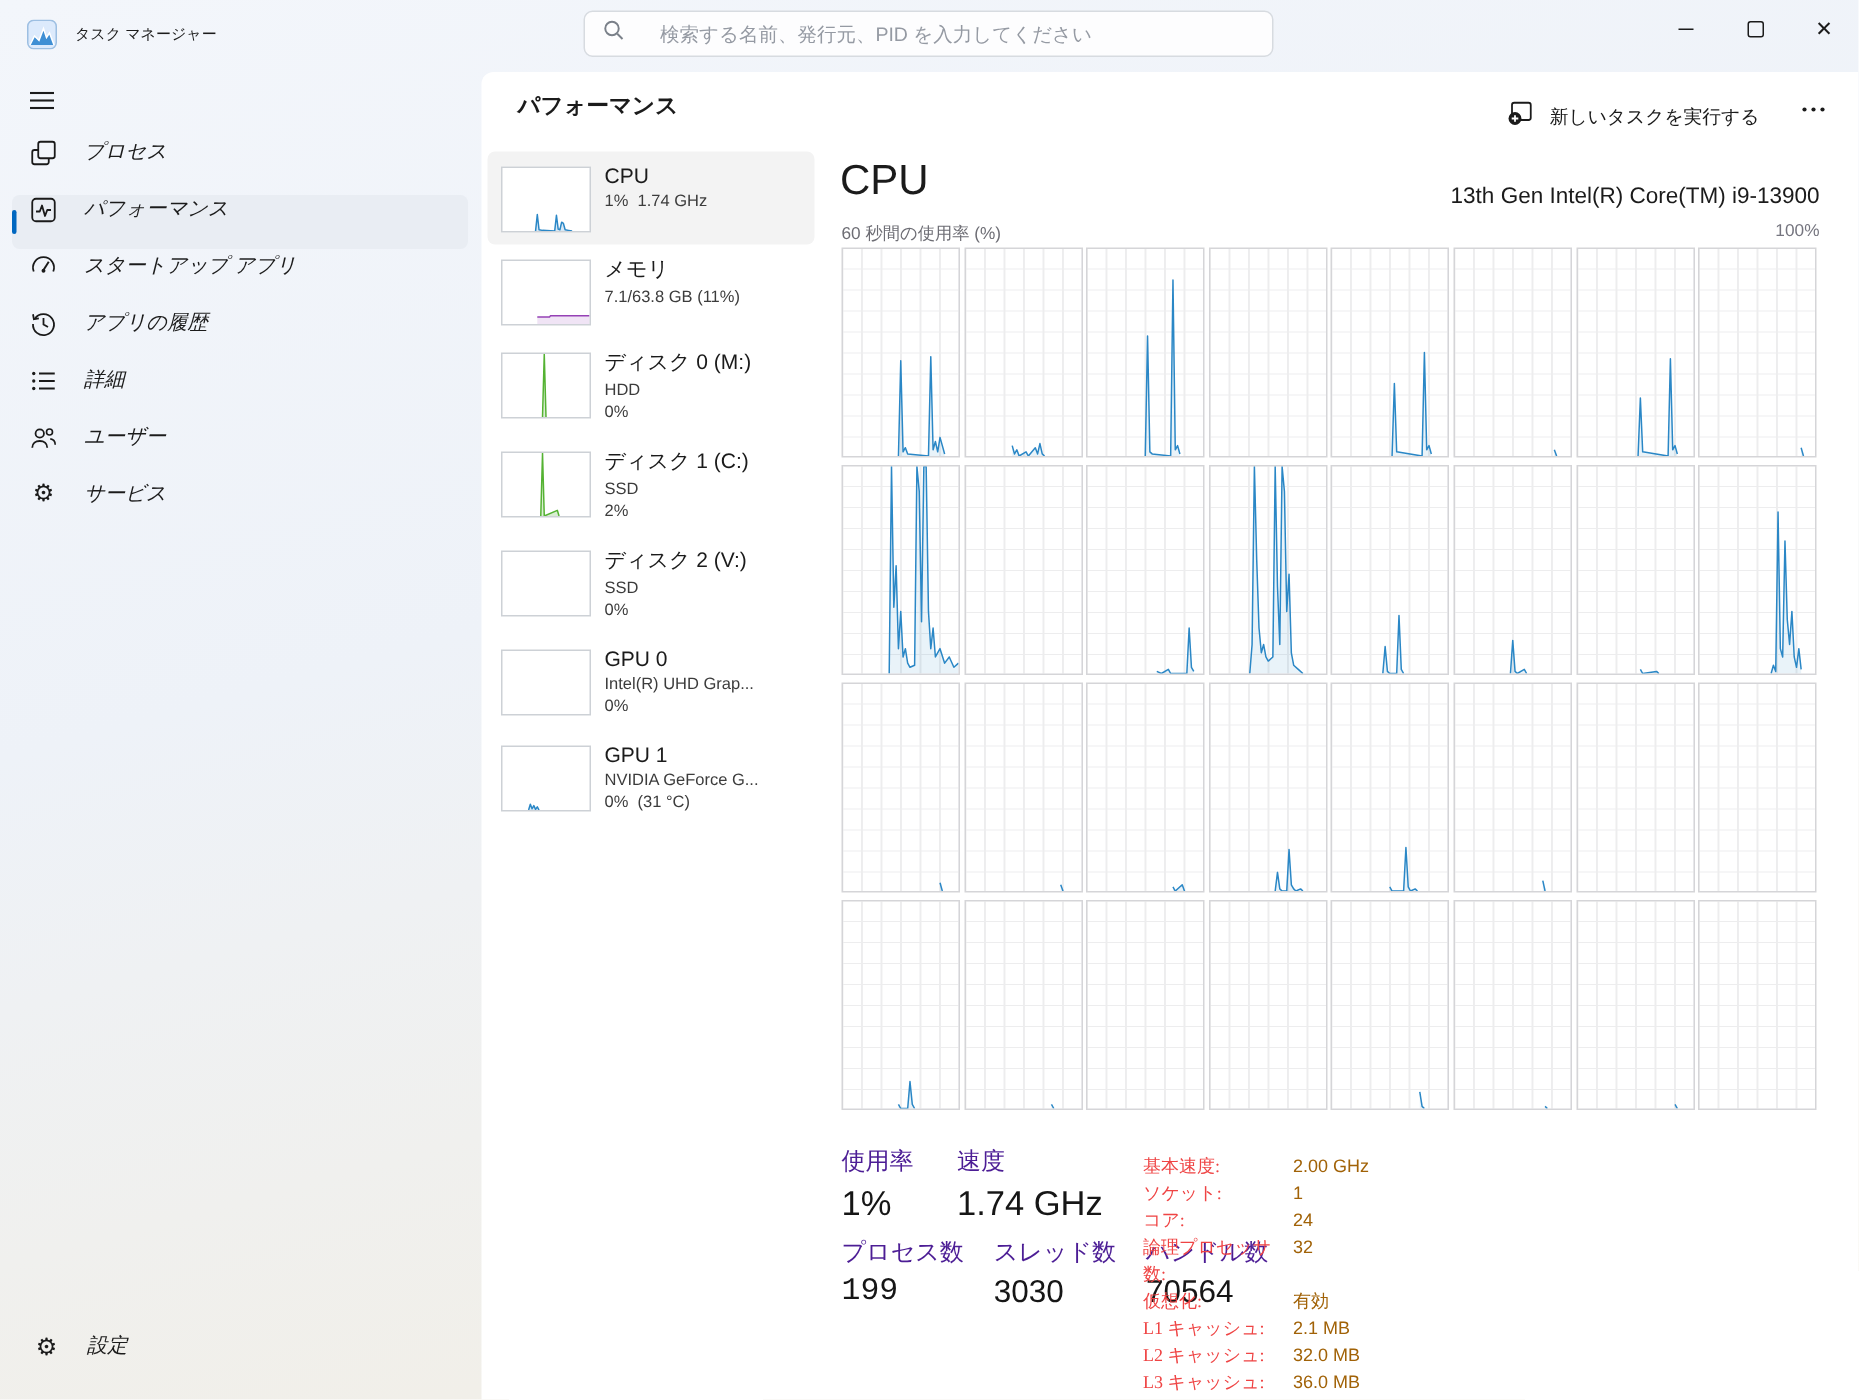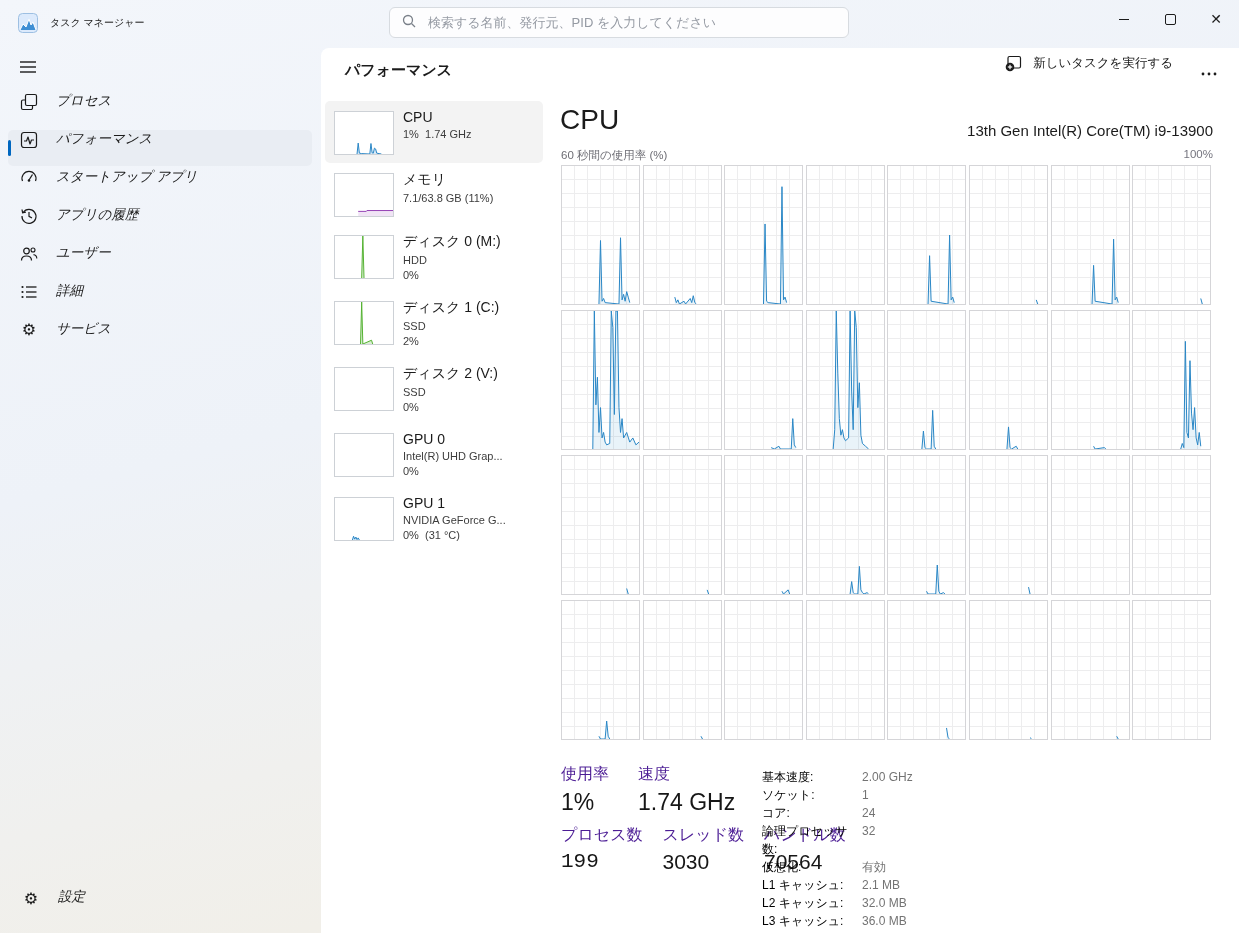--- a/index.html
+++ b/index.html
@@ -7,21 +7,21 @@
     width:1239px;height:933px;position:relative;overflow:hidden;
     font-family:"Liberation Sans","DejaVu Sans",sans-serif;color:#1b1b1b;
     background:linear-gradient(165deg,#f3f6fb 0%,#eef2f8 40%,#f1efe9 80%,#f6f1e8 100%);
     -webkit-font-smoothing:antialiased;
   }
   
   .titlebar{position:absolute;top:0;left:0;right:0;height:48px;}
   .app-icon{position:absolute;left:18px;top:13px;width:20px;height:20px;border-radius:4px;}
   .app-title{position:absolute;left:50px;top:16px;font-size:10px;}
   .search-box{position:absolute;left:389px;top:7px;width:460px;height:31px;box-sizing:border-box;
-    background:#fdfdfe;border:1px solid #d7dbe0;border-radius:6px;display:flex;align-items:center;padding:0 12px;}
+    background:#fdfdfe;border:1px solid #d7dbe0;border-radius:6px;display:flex;align-items:center;padding:0 12px;gap:12px;}
   .search-box svg{flex-shrink:0;margin-right:10px;}
   .search-box input{border:none;outline:none;background:transparent;flex:1;font-size:13px;
     font-family:"Liberation Sans","DejaVu Sans",sans-serif;color:#1b1b1b;}
   .search-box input::placeholder{color:#959aa3;}
   .win-controls{position:absolute;right:0;top:0;display:flex;}
   .win-btn{width:46px;height:38px;display:flex;align-items:center;justify-content:center;}
   .glyph-min{width:10px;border-top:1px solid #1b1b1b;display:block;}
   .glyph-max{width:9px;height:9px;border:1px solid #1b1b1b;border-radius:2px;display:block;}
   .glyph-close{font-size:14px;line-height:1;color:#1b1b1b;}
   
@@ -31,21 +31,21 @@
   .nav-item{height:36px;margin:2px 2px;border-radius:5px;display:flex;align-items:flex-start;
     padding-left:11px;position:relative;cursor:default;font-style:italic;}
   .nav-item.selected{background:#e9edf3;}
   .nav-accent{position:absolute;left:0;top:10px;width:3px;height:16px;border-radius:2px;background:#0067c0;}
   .nav-icon{width:20px;height:20px;margin-right:17px;display:flex;align-items:center;justify-content:center;color:#1a1a1a;font-size:16px;}
   .nav-label{font-size:13.5px;}
   .settings-item{position:absolute;left:8px;bottom:7px;width:304px;}
   
   .main{position:absolute;left:321px;top:48px;right:0;bottom:0;background:#ffffff;border-top-left-radius:8px;}
   .main-title{position:absolute;left:24px;top:13px;font-size:15px;font-weight:700;}
-  .run-task-btn{position:absolute;right:54px;top:7px;height:32px;display:flex;align-items:flex-start;gap:11px;
+  .run-task-btn{position:absolute;right:54px;top:7px;height:32px;display:flex;align-items:flex-end;gap:11px;
     padding:0 12px;border-radius:5px;font-size:12.5px;}
   .more-btn{position:absolute;right:12px;top:7px;width:36px;height:32px;display:flex;align-items:center;justify-content:center;border-radius:5px;}
   
   .perf-list{position:absolute;left:4px;top:53px;width:218px;}
   .perf-card{display:flex;gap:9px;padding:8px 9px;border-radius:5px;align-items:flex-start;}
   .perf-card.selected{background:#f3f3f3;}
   .mini-chart{width:58px;height:42px;border:1px solid #cdd1d6;background:#fff;flex-shrink:0;margin-top:2px;}
   .perf-title{font-size:14px;margin:0 0 2px 0;}
   .perf-sub{font-size:11px;color:#3c3c3c;line-height:15px;white-space:pre;}
   
@@ -62,22 +62,22 @@
   .stats-left{position:absolute;left:240px;top:716px;}
   .stat-row{display:flex;gap:20px;margin-bottom:9px;}
   .stat .label{font-size:16px;color:#4c1d95;margin-bottom:4px;}
   .stat .value{font-size:23px;color:#161616;}
   .stat.med .value{font-size:21px;}
   .stat.w1{min-width:57px;}
   .stat.w2{min-width:72px;font-family:Liberation Mono, monospace;}
   .stat.w3{min-width:64px;}
   .stats-right{position:absolute;left:441px;top:720px;}
   .kv{display:flex;line-height:18px;font-size:12px;}
-  .kv .k{width:100px;color:#000000;}
-  .kv .v{color:#737373;}
+  .kv .k{width:100px;color:#ef4444;font-family:Liberation Serif, serif;}
+  .kv .v{color:#a16207;}
 </style>
 </head>
 <body>
 
 <div class="titlebar">
   <span class="app-icon">
     <svg width="20" height="20" viewBox="0 0 20 20">
       <rect x="0.5" y="0.5" width="19" height="19" rx="4" fill="#dceafc" stroke="#9dbfe2"></rect>
       <polygon points="2,17 5,11 8,14 11,6 13,12 15,9 18,17" fill="#3f8fd4"></polygon>
       <polyline points="2,17 5,11 8,14 11,6 13,12 15,9 18,17" fill="none" stroke="#ffffff" stroke-width="1"></polyline>
@@ -153,40 +153,40 @@
           <path d="M3.2 5.5A7 7 0 1 1 2 9" fill="none" stroke="currentColor" stroke-width="1.2"></path>
           <polyline points="2,2.5 2.6,5.8 5.9,5.2" fill="none" stroke="currentColor" stroke-width="1.2"></polyline>
           <polyline points="9,5 9,9.3 12,11" fill="none" stroke="currentColor" stroke-width="1.2"></polyline>
         </svg>
       </span>
       <span class="nav-label">アプリの履歴</span>
     </div>
     <div class="nav-item">
       <span class="nav-icon">
         <svg width="18" height="18" viewBox="0 0 18 18">
-          <circle cx="6.5" cy="6" r="2.8" fill="none" stroke="currentColor" stroke-width="1.2"></circle>
-          <path d="M1.5 15.5c0-2.8 2.2-4.5 5-4.5s5 1.7 5 4.5" fill="none" stroke="currentColor" stroke-width="1.2"></path>
-          <circle cx="13" cy="5" r="2" fill="none" stroke="currentColor" stroke-width="1.1"></circle>
-          <path d="M13.5 9.6c2 .3 3.3 1.8 3.3 3.9" fill="none" stroke="currentColor" stroke-width="1.1"></path>
-        </svg>
-      </span>
-      <span class="nav-label">ユーザー</span>
-    </div>
-    <div class="nav-item">
-      <span class="nav-icon">
-        <svg width="18" height="18" viewBox="0 0 18 18">
           <circle cx="2.5" cy="4" r="1.1" fill="currentColor"></circle>
           <circle cx="2.5" cy="9" r="1.1" fill="currentColor"></circle>
           <circle cx="2.5" cy="14" r="1.1" fill="currentColor"></circle>
           <line x1="6" y1="4" x2="16.5" y2="4" stroke="currentColor" stroke-width="1.3"></line>
           <line x1="6" y1="9" x2="16.5" y2="9" stroke="currentColor" stroke-width="1.3"></line>
           <line x1="6" y1="14" x2="16.5" y2="14" stroke="currentColor" stroke-width="1.3"></line>
         </svg>
       </span>
       <span class="nav-label">詳細</span>
+    </div>
+    <div class="nav-item">
+      <span class="nav-icon">
+        <svg width="18" height="18" viewBox="0 0 18 18">
+          <circle cx="6.5" cy="6" r="2.8" fill="none" stroke="currentColor" stroke-width="1.2"></circle>
+          <path d="M1.5 15.5c0-2.8 2.2-4.5 5-4.5s5 1.7 5 4.5" fill="none" stroke="currentColor" stroke-width="1.2"></path>
+          <circle cx="13" cy="5" r="2" fill="none" stroke="currentColor" stroke-width="1.1"></circle>
+          <path d="M13.5 9.6c2 .3 3.3 1.8 3.3 3.9" fill="none" stroke="currentColor" stroke-width="1.1"></path>
+        </svg>
+      </span>
+      <span class="nav-label">ユーザー</span>
     </div>
     <div class="nav-item">
       <span class="nav-icon">
         <span style="font-size:16px;line-height:1;">⚙</span>
       </span>
       <span class="nav-label">サービス</span>
     </div>
   </div>
 
 <div class="settings-item">

